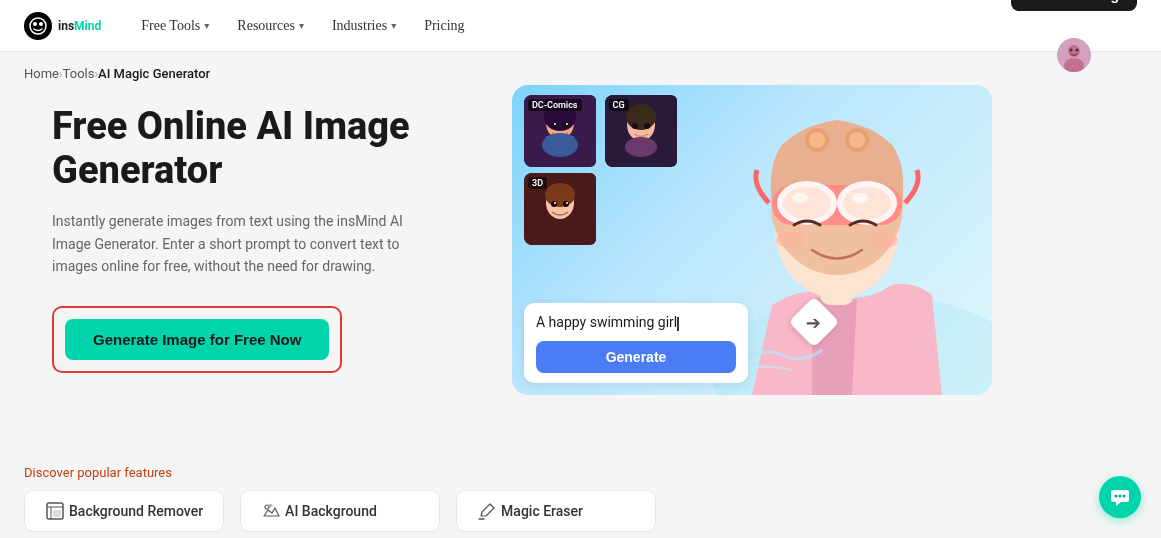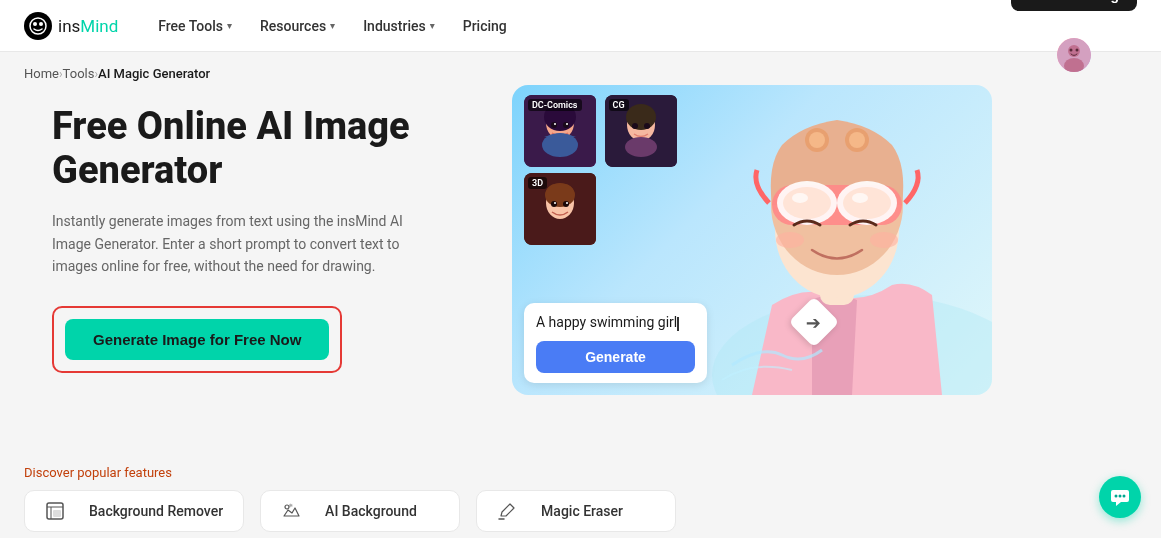--- a/index.html
+++ b/index.html
@@ -28,31 +28,32 @@
       background: #000;
       border-radius: 50%;
       display: flex;
       align-items: center;
       justify-content: center;
       color: #fff;
       font-size: 12px;
       font-weight: bold;
     }
     .logo-text {
-      font-size: 17px;
-      font-weight: 400;
+      font-size: 12px;
+      font-weight: 700;
       color: #1a1a1a;
       text-align: center;
     }
     .logo-text span { color: #00d4aa; }
     .nav-links {
       display: flex;
       align-items: center;
       gap: 4px;
       flex: 1;
+      font-family: Liberation Serif, serif;
     }
     .nav-item {
       display: flex;
       align-items: center;
       gap: 4px;
       padding: 6px 12px;
       border-radius: 6px;
       cursor: pointer;
       font-size: 14px;
       color: #333;
@@ -214,21 +215,21 @@
     .face-4 { background: linear-gradient(135deg, #3a1a1a 40%, #9a4a3a); }
 
     
     .prompt-box {
       position: absolute;
       bottom: 12px;
       left: 12px;
       background: #fff;
       border-radius: 10px;
       padding: 10px 12px;
-      width: 183px;
+      width: 224px;
       box-shadow: 0 2px 8px rgba(0,0,0,0.1);
     }
     .prompt-text {
       font-size: 14px;
       color: #1a1a1a;
       margin-bottom: 8px;
       line-height: 1.4;
     }
     .cursor {
       display: inline-block;
@@ -265,21 +266,21 @@
       display: flex;
       gap: 16px;
     }
     .feature-card {
       background: #fff;
       border: 1px solid #e8e8e8;
       border-radius: 10px;
       padding: 10px 20px;
       display: flex;
       align-items: center;
-      gap: 24px;
+      gap: 4px;
       font-size: 14px;
       font-weight: 500;
       color: #333;
       cursor: pointer;
       min-width: 200px;
     }
     .feature-icon {
       width: 20px;
       height: 20px;
       display: flex;

